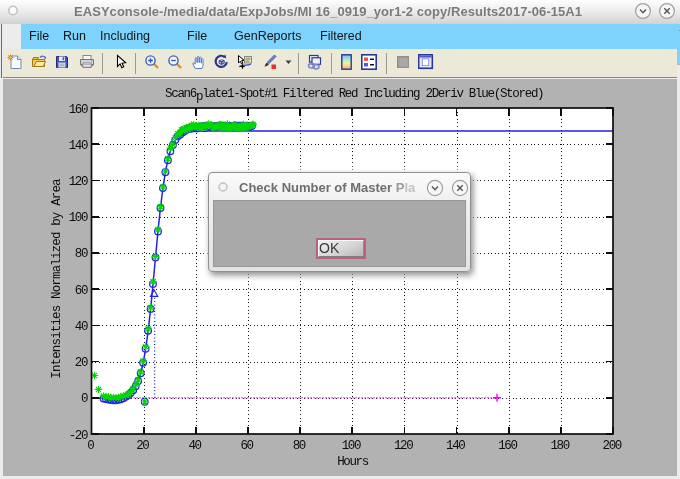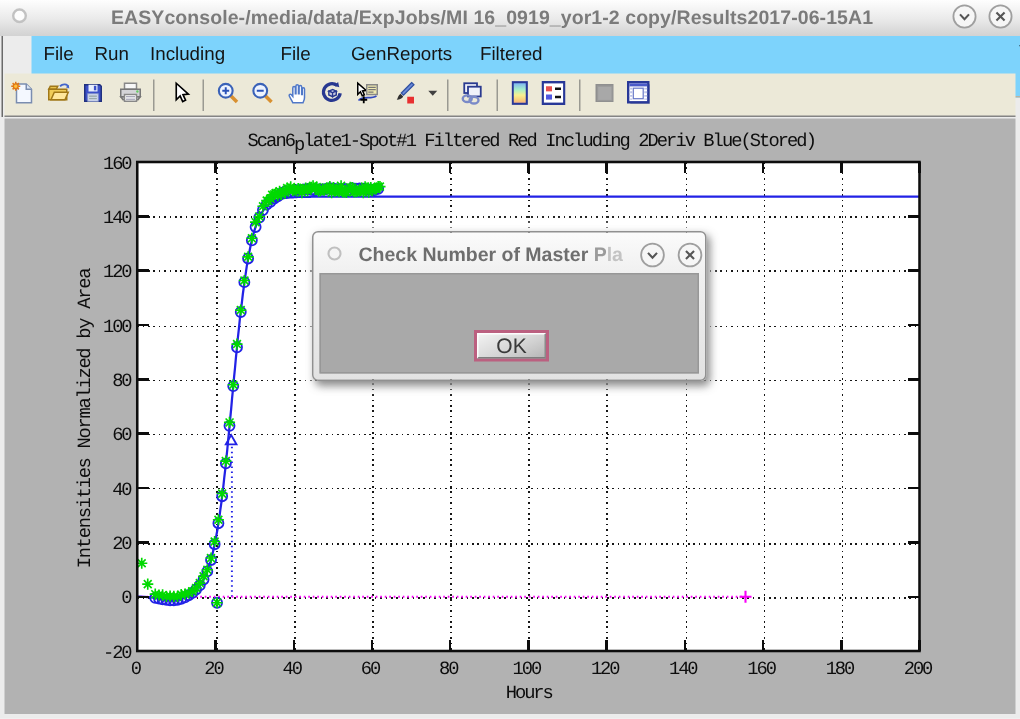--- a/index.html
+++ b/index.html
@@ -5,26 +5,26 @@
 #titlebar{position:absolute;left:0;top:0;width:680px;height:24px;background:linear-gradient(#fefefe,#e9e9e9 55%,#d2d2d2);}
 #title{position:absolute;left:74px;top:4px;font-size:13px;font-weight:bold;color:#7b7b7b;white-space:nowrap;letter-spacing:0.05px}
 #menubar{position:absolute;left:21px;top:24px;width:674px;height:41px;background:#7dd3fc;border-bottom:1px solid #b8b5a4}
 .mi{position:absolute;top:5px;font-size:12.5px;color:#141414}
 #toolbar{position:absolute;left:3px;top:49px;width:674px;height:29px;background:#ece9d8;border-bottom:1px solid #848484}
 .ti{position:absolute}
 .sep{position:absolute;top:4px;height:21px;width:1px;background:#9a9a92}
 #fig{position:absolute;left:3px;top:79px;width:674px;height:397px;background:#b2b2b2}
 #plot{position:absolute;left:0;top:0}
 #ledge{position:absolute;left:1px;top:24px;width:1px;height:54px;background:#6a6a6a}
-#dlg{position:absolute;left:208px;top:154px;width:263px;height:100px;background:linear-gradient(#fbfbfb,#efefef 30%,#e2e2e2);border:1px solid #909090;border-radius:4px;box-shadow:2px 3px 6px rgba(90,90,90,0.7),0 0 9px 3px rgba(255,255,255,0.8)}
+#dlg{position:absolute;left:208px;top:172px;width:263px;height:100px;background:linear-gradient(#fbfbfb,#efefef 30%,#e2e2e2);border:1px solid #909090;border-radius:4px;box-shadow:2px 3px 6px rgba(90,90,90,0.7),0 0 9px 3px rgba(255,255,255,0.8)}
 #dtitle{position:absolute;left:30px;top:7px;font-size:13px;font-weight:bold;color:#6e6e6e;white-space:nowrap}
 #dpanel{position:absolute;left:4px;top:27px;width:253px;height:67px;background:#a9a9a9;border:1px solid #979797}
 #dmsg{position:absolute;left:9px;top:16px;font-family:"Liberation Mono",monospace;font-size:11.5px;letter-spacing:-1.1px;color:#111;white-space:pre}
 #okbtn{position:absolute;left:102px;top:37px;width:50px;height:21px;border:2px solid #bb6080;background:linear-gradient(155deg,#f4f4f4,#d2d2d2 60%,#b4b4b4);}
-#okin{position:absolute;left:0;top:0;width:46px;height:17px;border-top:1px solid #fdfdfd;border-left:1px solid #fdfdfd;border-right:1px solid #8a8a8a;border-bottom:1px solid #7e7e7e;text-align:center;font-size:14px;color:#3a3a3a;line-height:15px}
+#okin{position:absolute;left:0;top:0;width:46px;height:17px;border-top:1px solid #fdfdfd;border-left:1px solid #fdfdfd;border-right:1px solid #8a8a8a;border-bottom:1px solid #7e7e7e;text-align:left;font-size:14px;color:#3a3a3a;line-height:15px}
 </style></head><body>
 <div id="titlebar">
 <svg width="680" height="24" style="position:absolute;left:0;top:0">
 <circle cx="13" cy="10.5" r="4.2" fill="#fdfdfd" stroke="#c2c2c2" stroke-width="1.6"></circle>
 <circle cx="643" cy="11" r="7.4" fill="#f6f6f6" stroke="#9f9f9f" stroke-width="1.2"></circle>
       <polyline points="640,9.6 643,12.8 646,9.6" fill="none" stroke="#555" stroke-width="1.4"></polyline>
       <circle cx="667" cy="11" r="7.4" fill="#f6f6f6" stroke="#9f9f9f" stroke-width="1.2"></circle>
       <path d="M664.3,8.3L669.7,13.7M669.7,8.3L664.3,13.7" stroke="#555" stroke-width="1.4"></path>
 </svg>
 <div id="title">EASYconsole-/media/data/ExpJobs/MI 16_0919_yor1-2 copy/Results2017-06-15A1</div>

